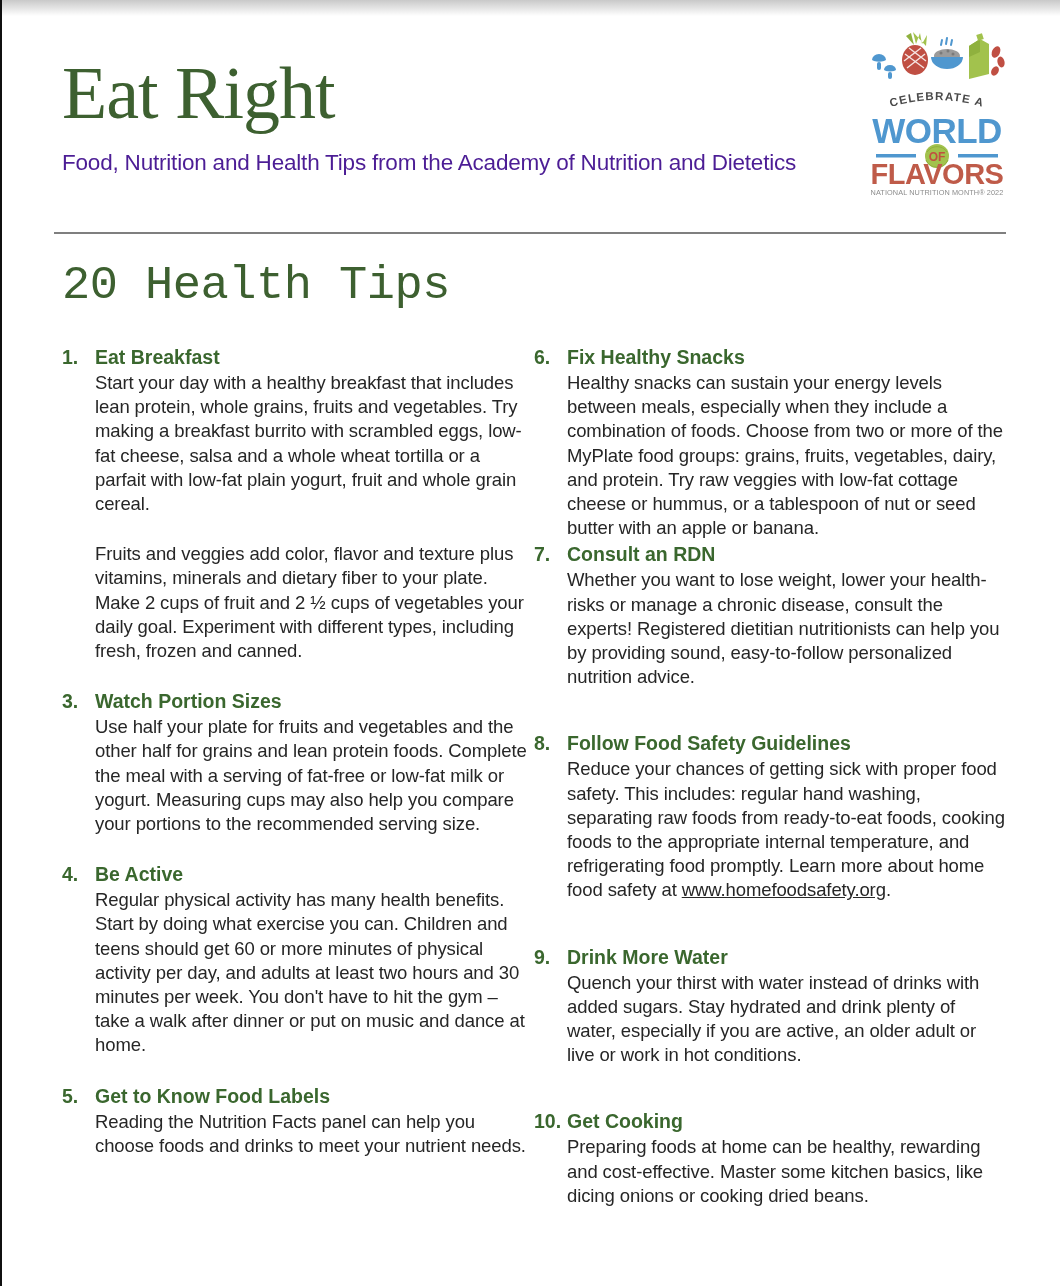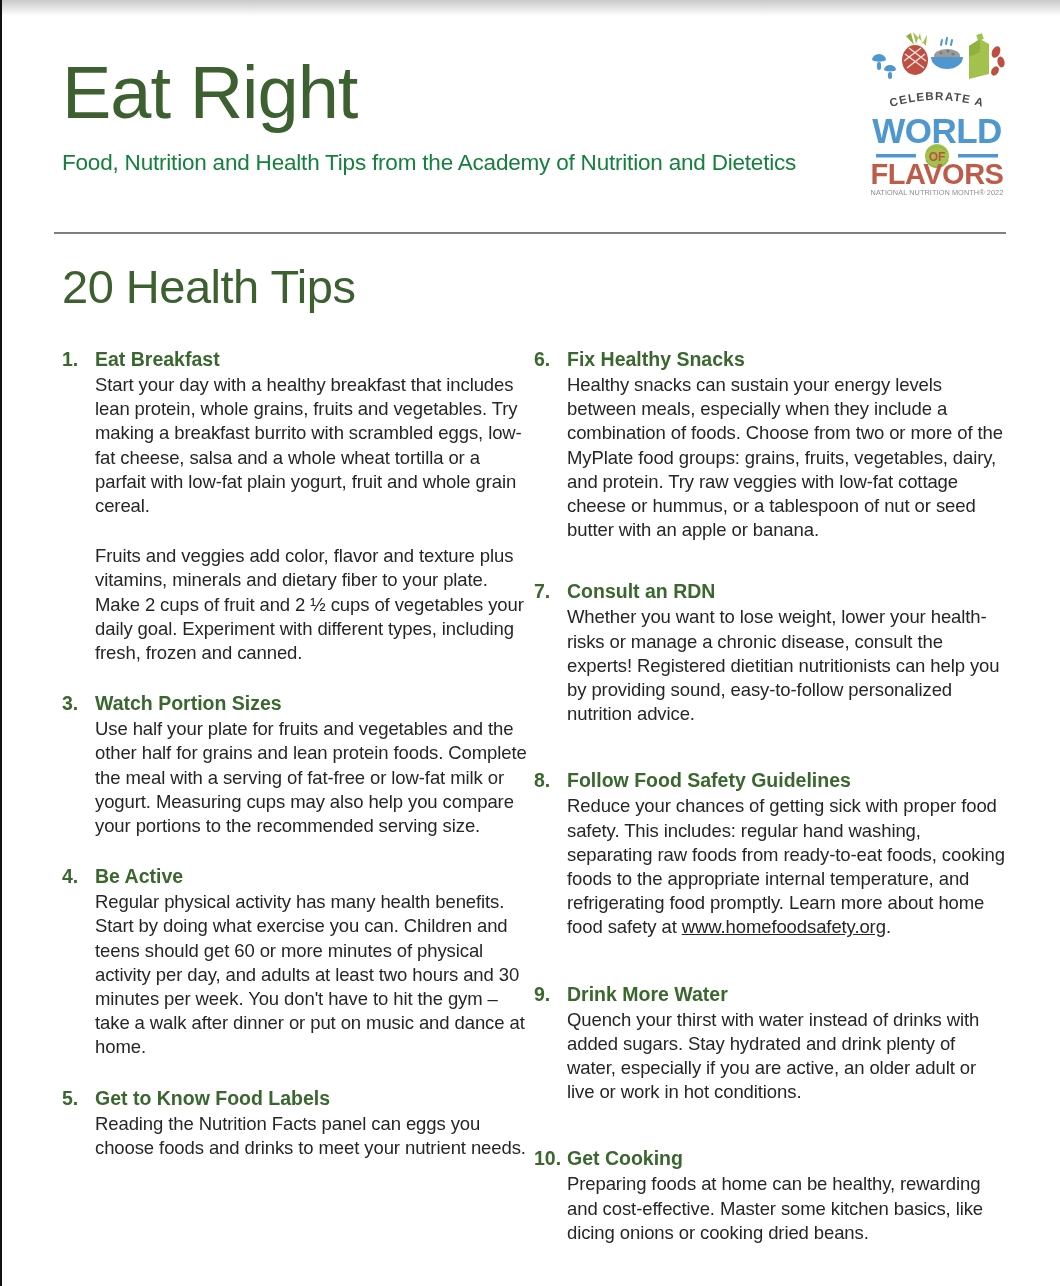--- a/index.html
+++ b/index.html
@@ -16,44 +16,44 @@
   }
   .edge-left {
     position:absolute; top:0; left:0; width:2px; height:100%;
     background:#101010;
   }
   .container { padding:40px 54px 0 62px; position:relative; }
 
   .header { display:flex; justify-content:space-between; align-items:flex-start; }
   .page-title {
     font-size:74px; font-weight:400; letter-spacing:-1px;
-    color:#3d6030; line-height:1.0; margin:16px 0 0 0;
+    color:#3d6030; line-height:1.0; margin:16px 0 0 0;font-family:Liberation Serif, serif;
   }
   .page-subtitle {
-    font-size:22.5px; color:#15803d; margin-top:20px; font-weight:400;
+    font-size:22.5px; color:#4c1d95; margin-top:20px; font-weight:400;
     letter-spacing:-0.2px;
   }
   .logo-box { width:138px; margin-top:-10px; flex:none; }
 
   hr.rule {
     border:none; border-top:2px solid #7f7f7f;
     margin:30px 0 0 -8px;
   }
 
   .section-title {
     font-size:47px; font-weight:400; color:#3d6030;
-    margin:25px 0 33px 0; letter-spacing:-0.5px;
+    margin:25px 0 33px 0; letter-spacing:-0.5px;font-family:Liberation Mono, monospace;
   }
 
   .tips-grid {
     display:grid; grid-template-columns:1fr 1fr; 
     align-items:start;
   }
   .tip { margin-bottom:26px; }
-  .tip.mb-sm { margin-bottom:37px; }
+  .tip.mb-sm { margin-bottom:2px; }
   .tip.mb-lg { margin-bottom:42px; }
   .tip-head {
     color:#3a672e; font-weight:bold; font-size:19.5px; line-height:24px;
   }
   .tip-num { display:inline-block; width:33px; }
   .tip-body {
     margin:2px 0 0 33px;
     font-size:18.5px; line-height:24.2px; color:#262626;
     letter-spacing:-0.1px;
   }
@@ -165,21 +165,21 @@
         <p class="tip-body">Use half your plate for fruits and vegetables and the other half for grains and lean protein foods. Complete the meal with a serving of fat-free or low-fat milk or yogurt. Measuring cups may also help you compare your portions to the recommended serving size.</p>
       </div>
 
       <div class="tip">
         <div class="tip-head"><span class="tip-num">4.</span><span>Be Active</span></div>
         <p class="tip-body">Regular physical activity has many health benefits. Start by doing what exercise you can. Children and teens should get 60 or more minutes of physical activity per day, and adults at least two hours and 30 minutes per week. You don't have to hit the gym – take a walk after dinner or put on music and dance at home.</p>
       </div>
 
       <div class="tip">
         <div class="tip-head"><span class="tip-num">5.</span><span>Get to Know Food Labels</span></div>
-        <p class="tip-body">Reading the Nutrition Facts panel can eggs you choose foods and drinks to meet your nutrient needs.</p>
+        <p class="tip-body">Reading the Nutrition Facts panel can help you choose foods and drinks to meet your nutrient needs.</p>
       </div>
 
     </div>
 
     <div>
 
       <div class="tip mb-sm">
         <div class="tip-head"><span class="tip-num">6.</span><span>Fix Healthy Snacks</span></div>
         <p class="tip-body">Healthy snacks can sustain your energy levels between meals, especially when they include a combination of foods. Choose from two or more of the MyPlate food groups: grains, fruits, vegetables, dairy, and protein. Try raw veggies with low-fat cottage cheese or hummus, or a tablespoon of nut or seed butter with an apple or banana.</p>
       </div>

